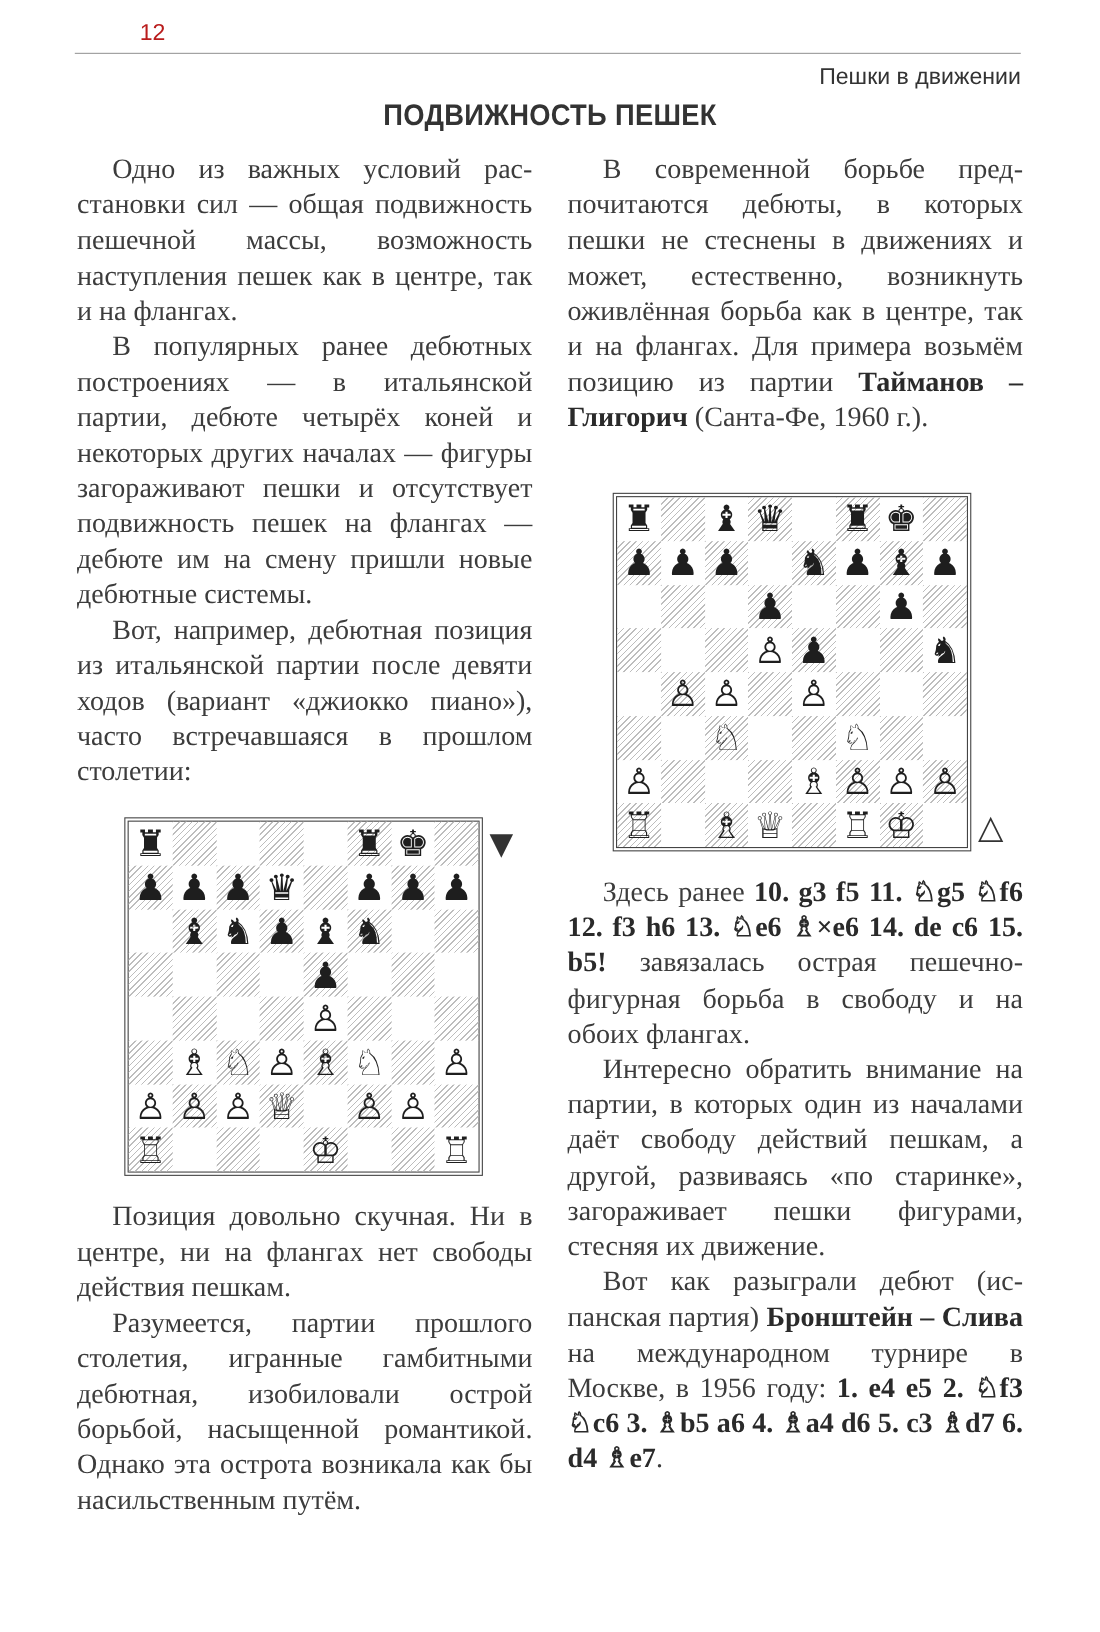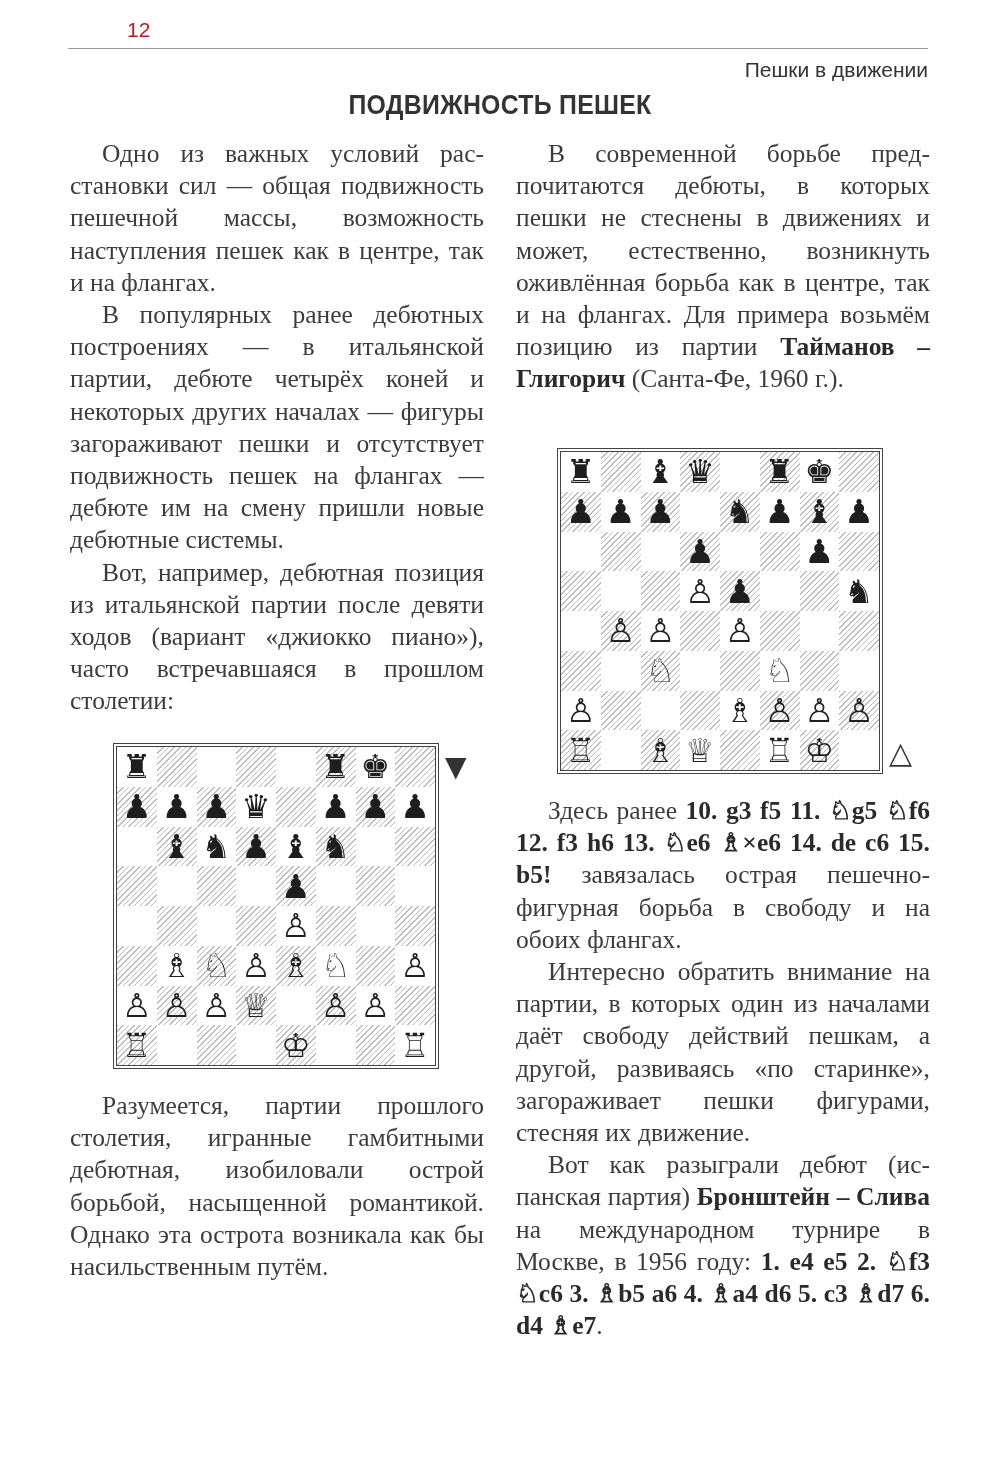--- a/index.html
+++ b/index.html
@@ -162,20 +162,21 @@
     </div>
     <div class="sq"></div>
     <div class="sq dark"></div>
     <div class="sq">
       <span class="pc-w">♖</span>
     </div>
   </div>
 <div class="tomove" style="left:445px; top:750px; font-size:28px;">▼</div>
 
 <div class="col col-left" style="top:1090px;">
+  <p>Позиция довольно скучная. Ни в центре, ни на флангах нет сво­боды действия пешкам.</p>
   <p>Разумеется, партии прошлого столетия, игранные гамбитными дебютная, изобиловали острой борьбой, насыщенной романти­кой. Однако эта острота возника­ла как бы насильственным путём.</p>
 </div>
 
 <div class="col col-right" style="top:138px;">
   <p><span>В современной борьбе пред­почитаются дебюты, в которых пешки не стеснены в движениях и может, естественно, возникнуть оживлённая борьба как в центре, так и на флангах. Для приме­ра возьмём позицию из партии </span><b>Тайманов – Глигорич</b><span> (Санта-Фе, 1960 г.).</span></p>
 </div>
 
 <div class="board" id="board1" style="left:557px; top:448px;">
     <div class="sq">
       <span class="pc-b">♜</span>

